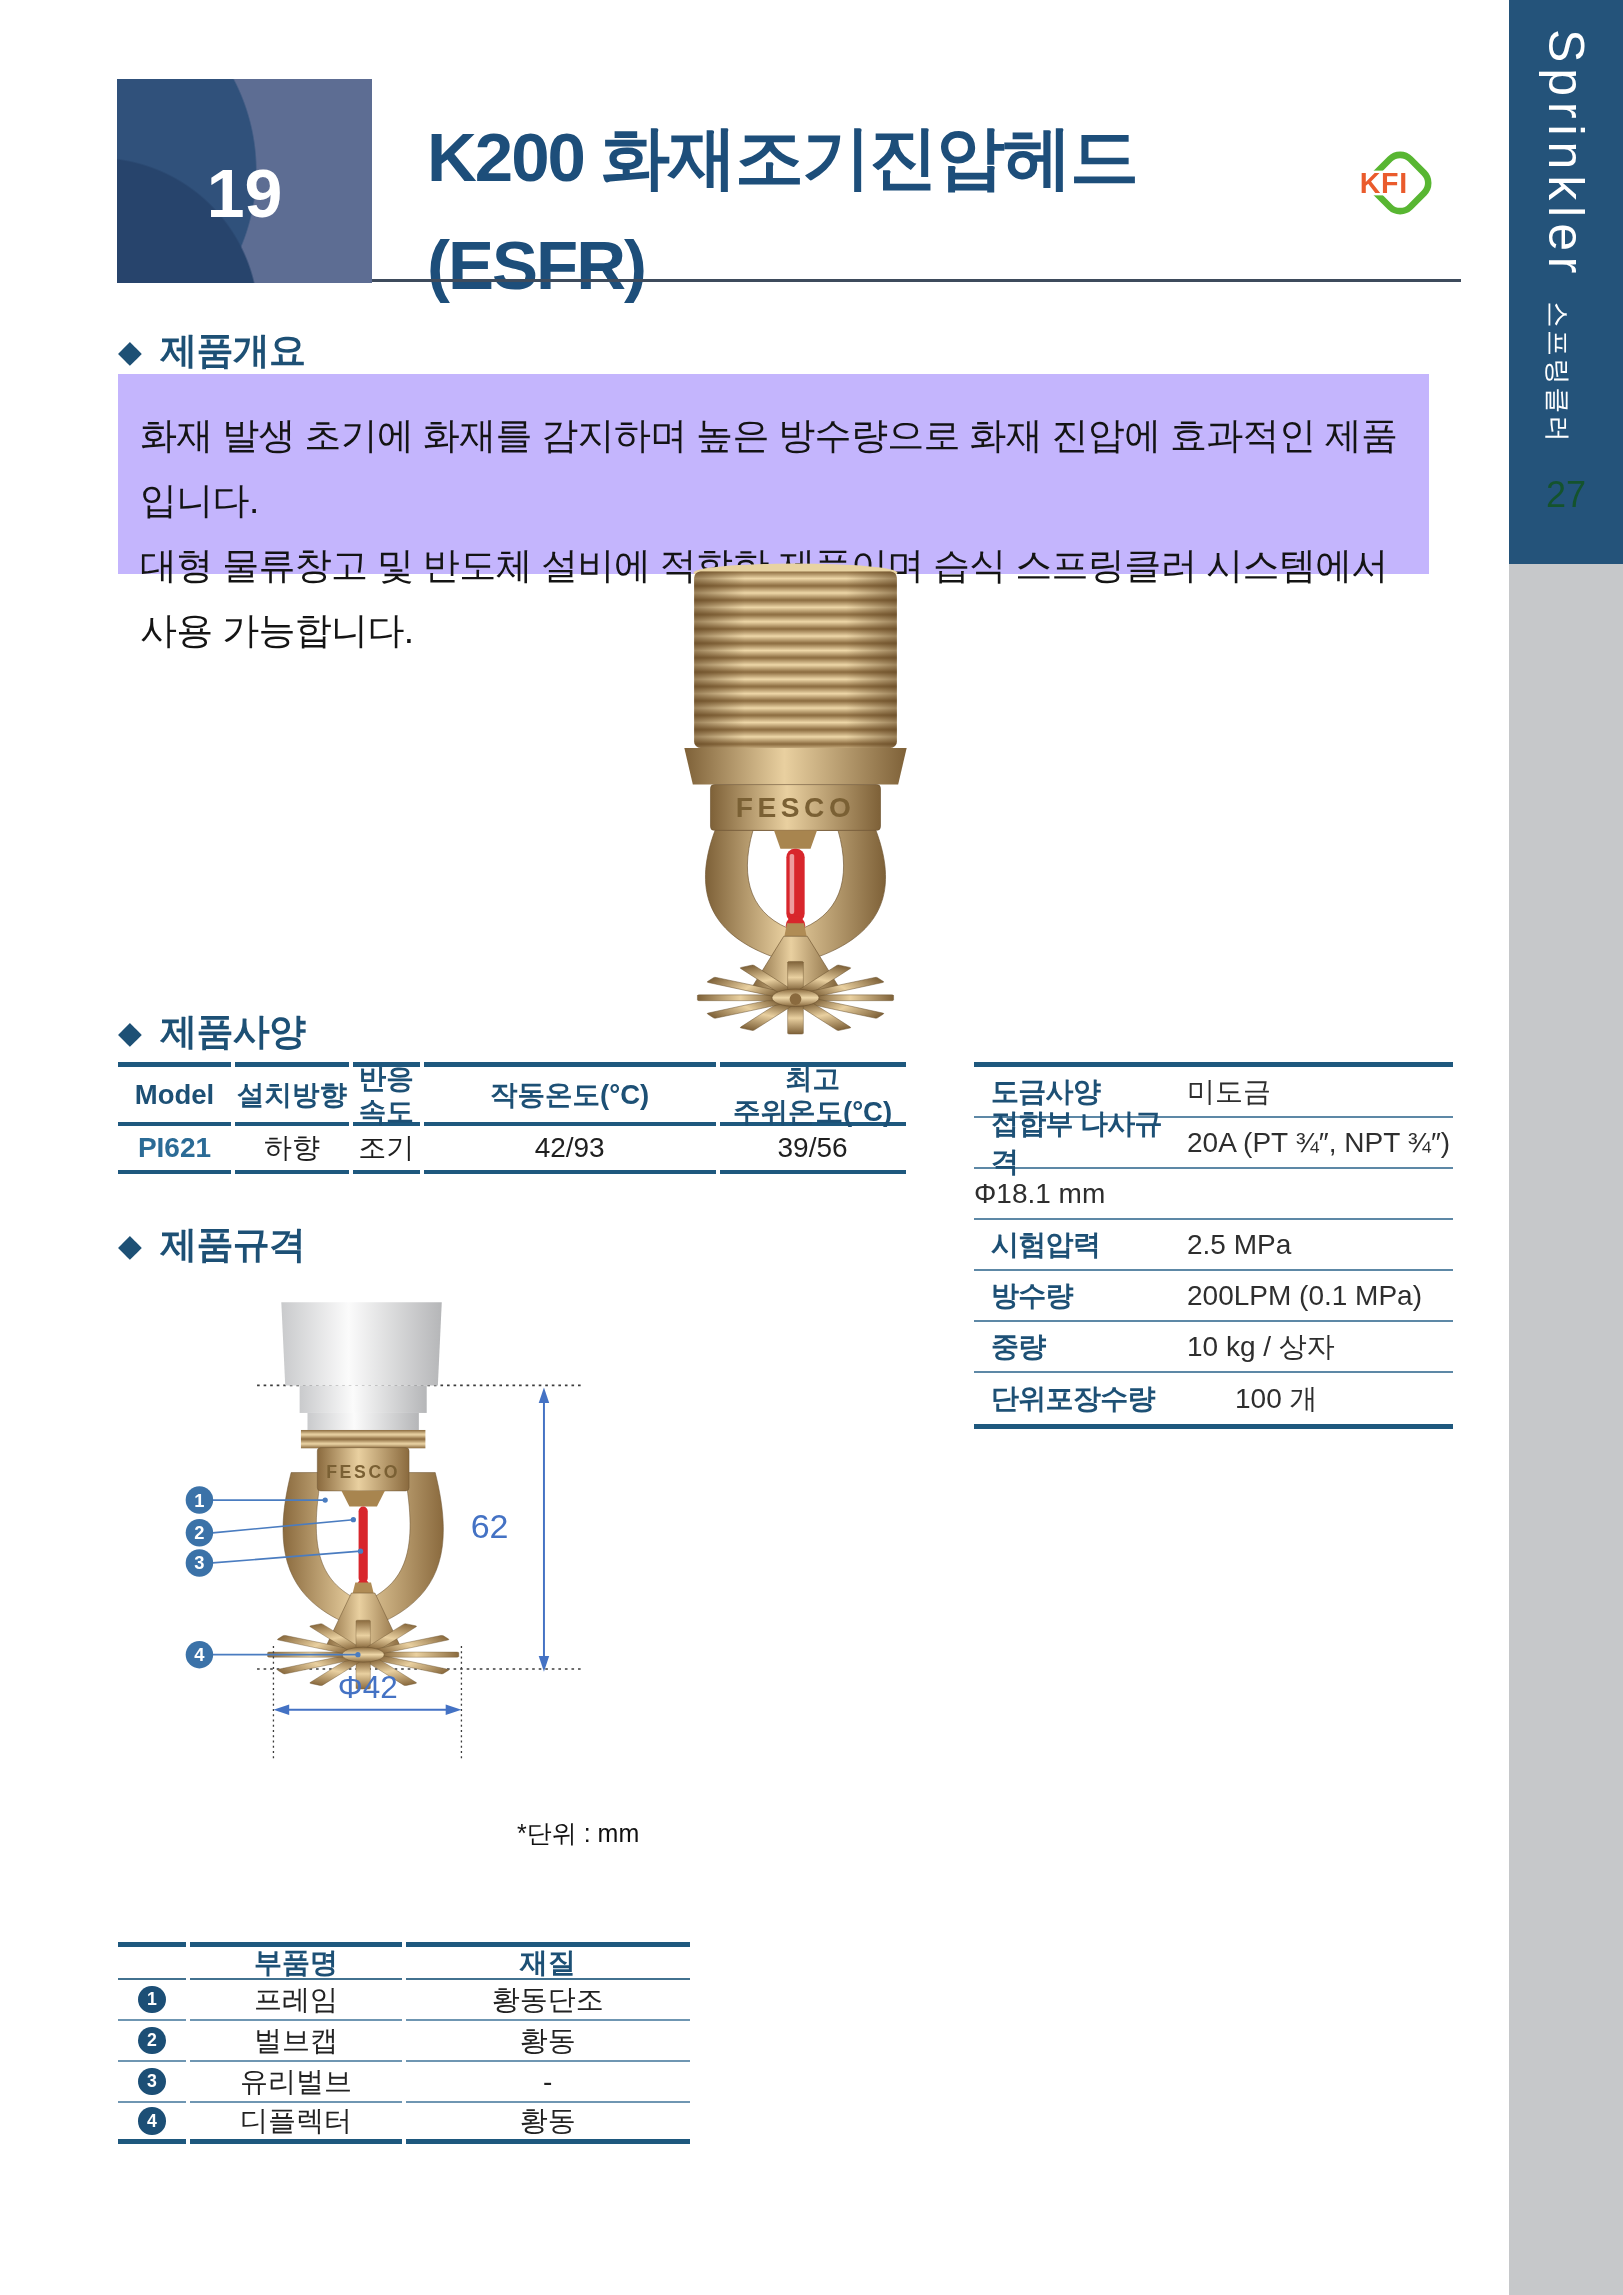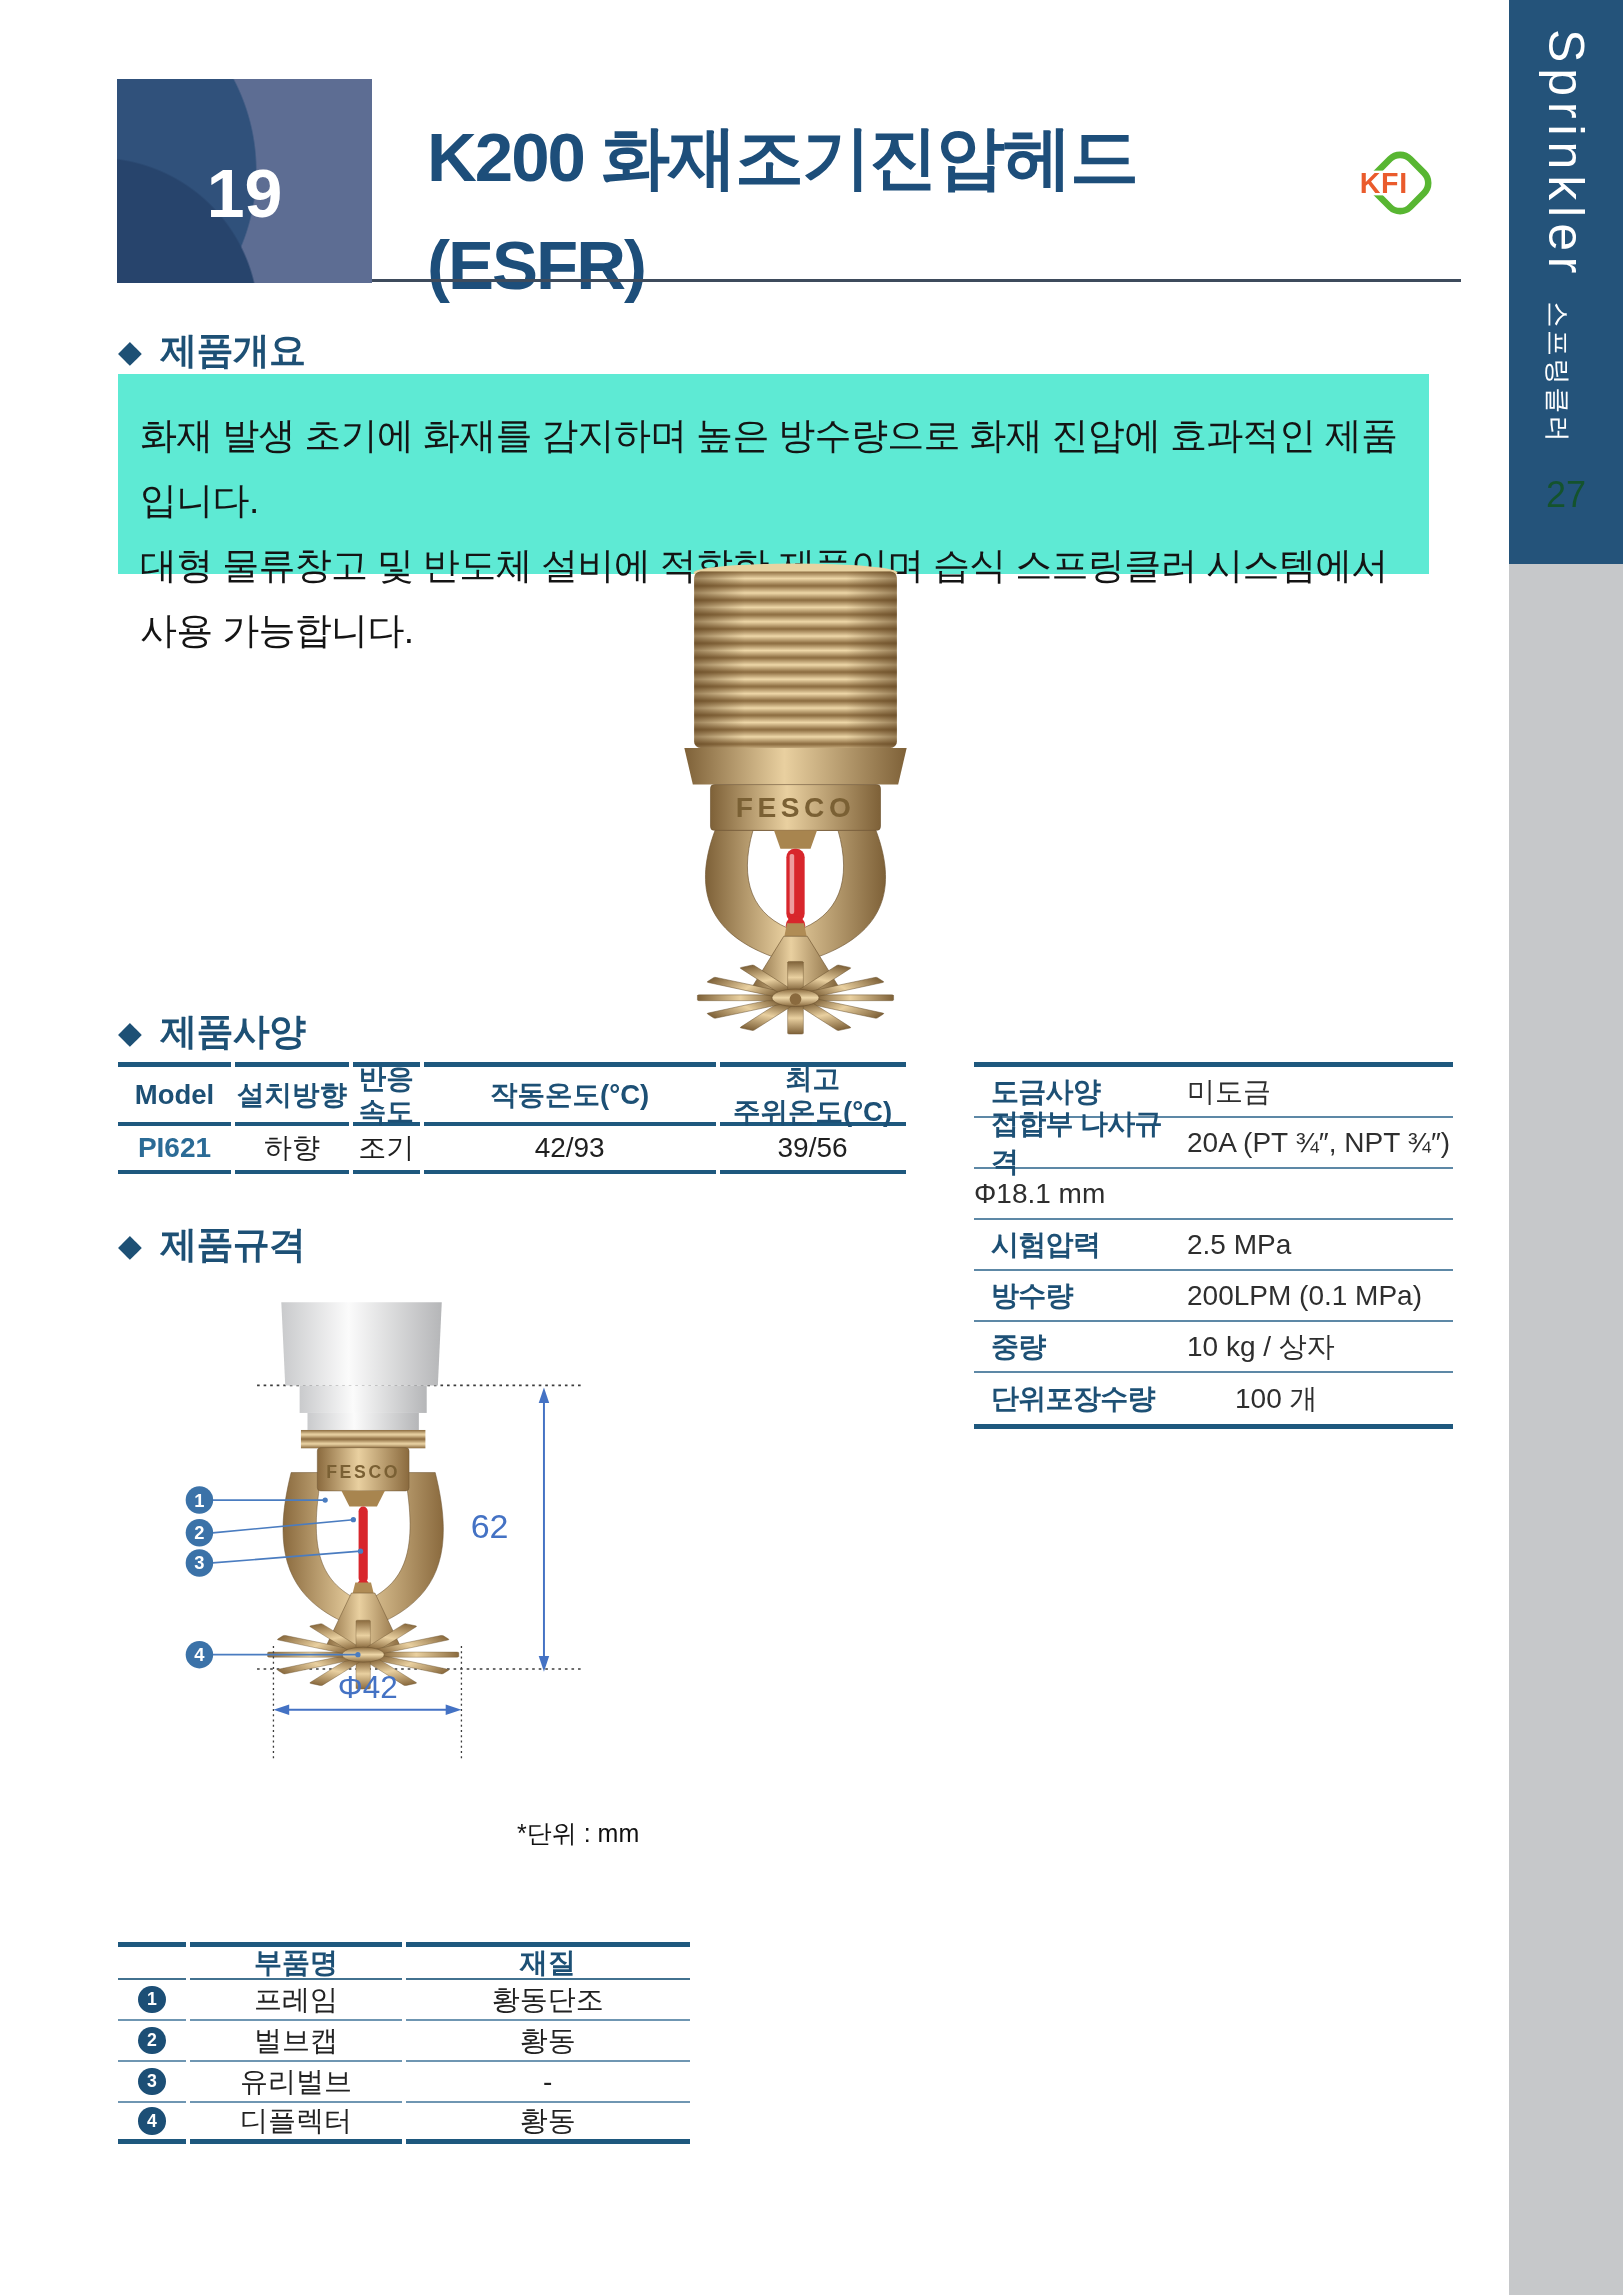--- a/index.html
+++ b/index.html
@@ -34,21 +34,21 @@
   .title-rule { position:absolute; left:372px; top:279px; width:1089px; height:3.3px; background:#3e4b5c; }
   .kfi-logo { position:absolute; left:1350px; top:143px; width:82px; height:80px; }
 
   
   .sec-heading { position:absolute; display:flex; align-items:center; gap:18.3px; }
   .sec-heading .diamond { color:#1d5075; font-size:31px; line-height:1; }
   .sec-heading .sec-title { color:#1d5075; font-size:37px; font-weight:bold; letter-spacing:-0.7px; }
 
   
   .overview-box { position:absolute; left:118px; top:374px; width:1311px; height:200px;
-    background:#5eead4; padding:29px 19.6px 0 22px; }
+    background:#c4b5fd; padding:29px 19.6px 0 22px; }
   .overview-box p { font-size:37px; line-height:65px; color:#141414; letter-spacing:-0.7px; }
 
   
   .model-table { position:absolute; left:118px; top:1062px;
     display:grid; grid-template-columns:113px 114px 67px 292px 186px; column-gap:3.9px; }
   .model-table .th { height:64px; border-top:5.9px solid #1e587e; border-bottom:4.6px solid #1e587e;
     display:flex; flex-direction:column; align-items:center; justify-content:center;
     color:#1d5075; font-size:27.5px; font-weight:bold; line-height:1.2; }
   .model-table .td { height:48px; border-bottom:4.6px solid #1e587e;
     display:flex; align-items:center; justify-content:center; color:#1f1f1f; font-size:28px; }

